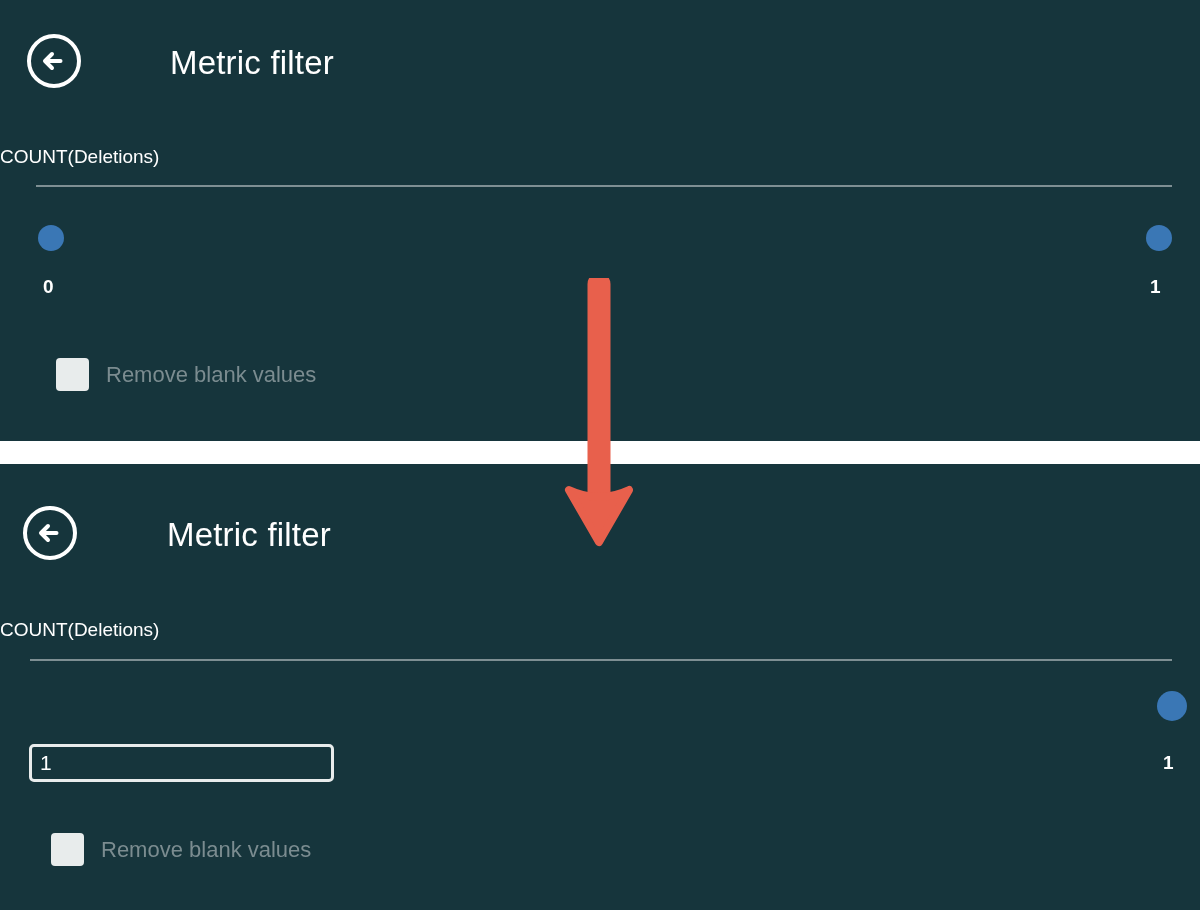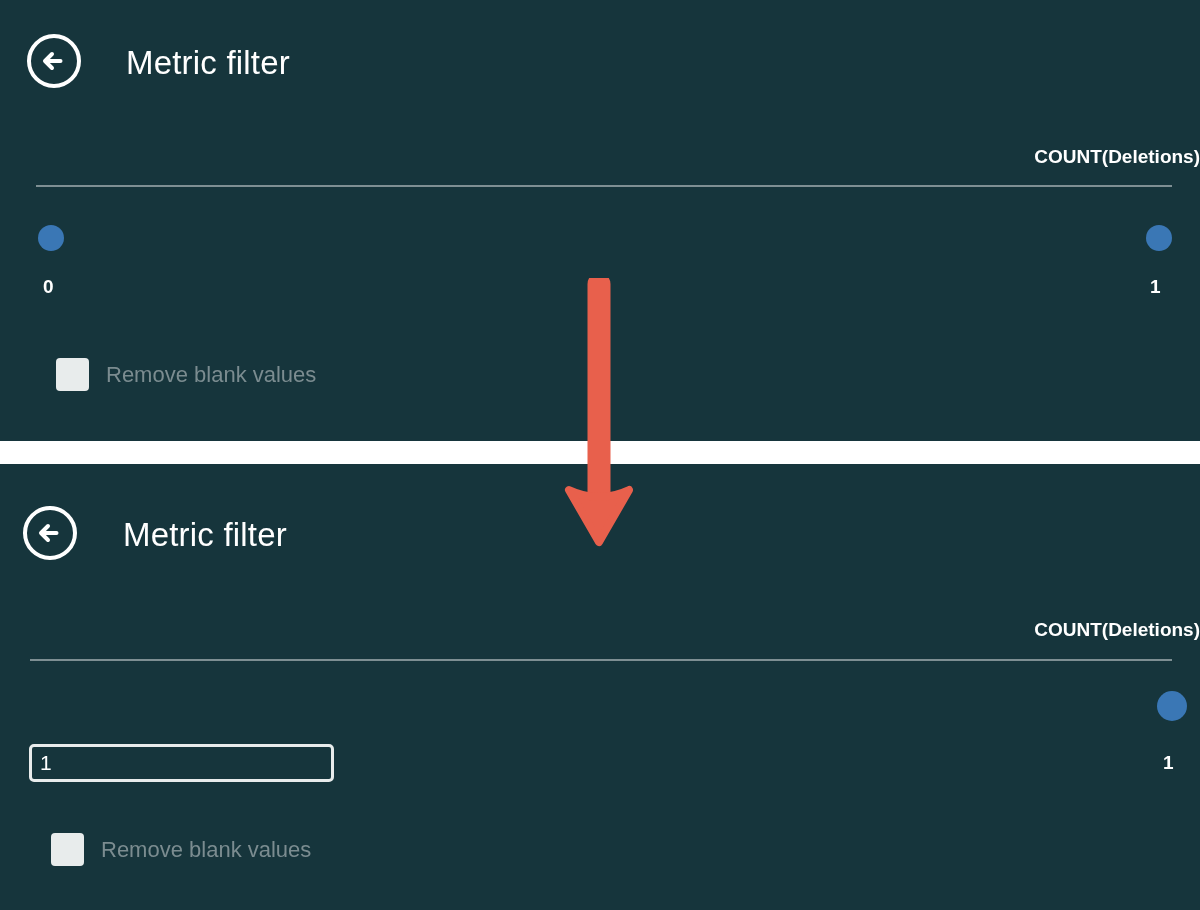--- a/index.html
+++ b/index.html
@@ -32,40 +32,40 @@
     width: 1200px;
     height: 23px;
     background: #ffffff;
   }
 
   
   .header {
     position: absolute;
     display: flex;
     align-items: center;
+    gap: 44px;
   }
   .back-icon {
     display: block;
     flex: 0 0 auto;
   }
   .page-title {
     color: #ffffff;
     font-weight: 400;
     letter-spacing: 0.2px;
     white-space: nowrap;
   }
 
   
   .metric-label {
     position: absolute;
-    text-align: right;
-    color: #ffffff;
-    font-weight: 700;
-    white-space: nowrap;
-    margin-left: 44px;
+    text-align: left;
+    color: #ffffff;
+    font-weight: 400;
+    white-space: nowrap;
   }
   .rule {
     position: absolute;
     height: 2px;
     background: #7e8f93;
   }
 
   
   .slider-wrap { position: absolute; }
   .track {

